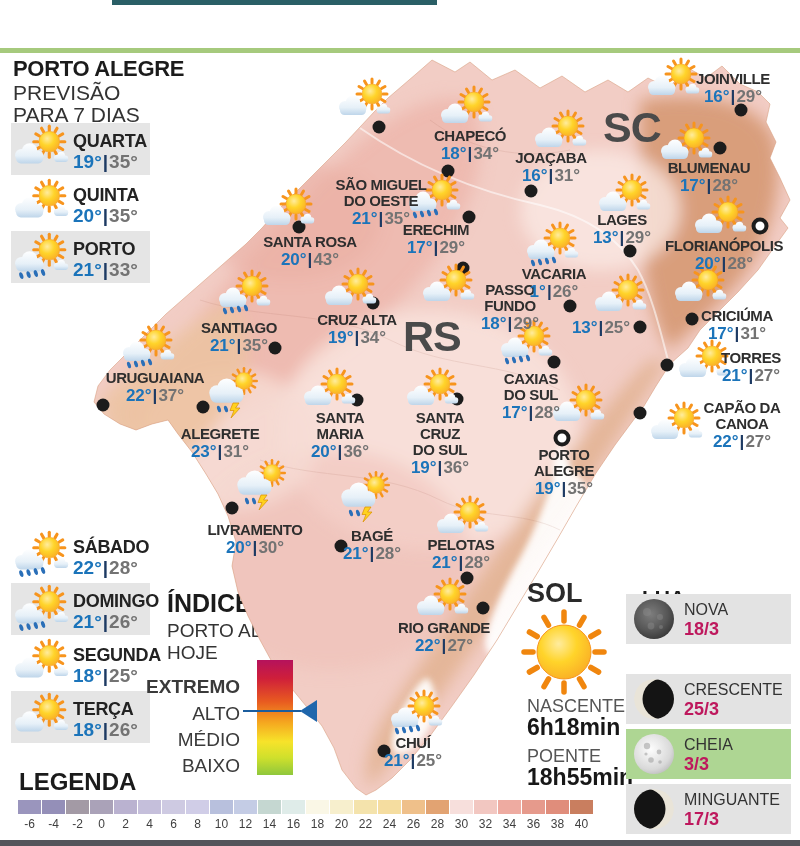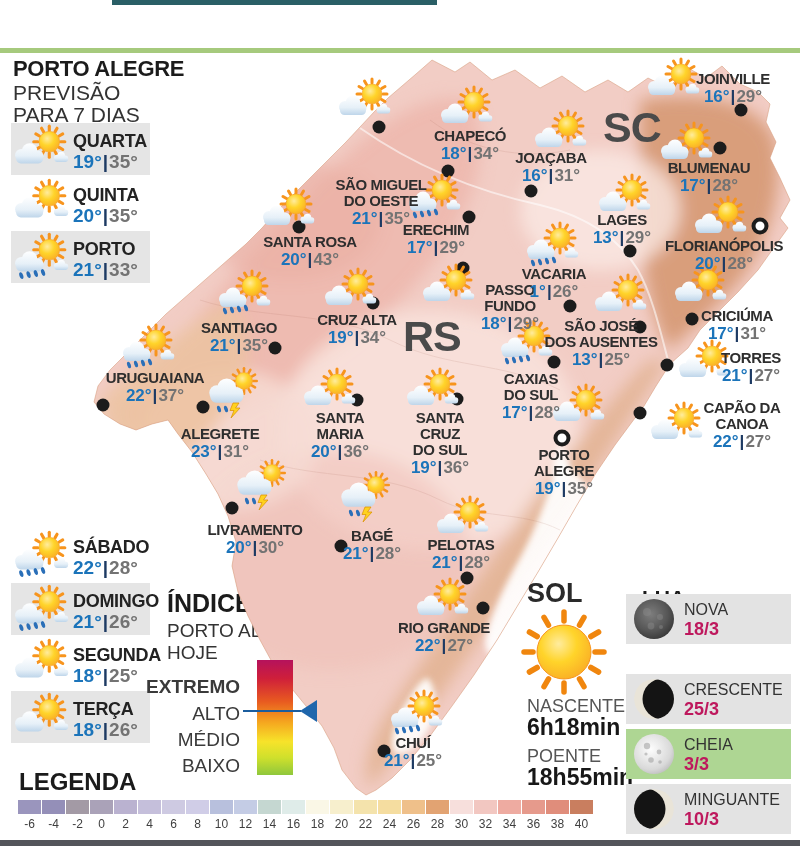--- a/index.html
+++ b/index.html
@@ -417,21 +417,20 @@
         <use href="#wicon-rain" xlink:href="#wicon-rain"></use>
       </svg>
       <div class="city" style="left: 554px; top: 266px;">
         <div class="city-name">VACARIA</div>
         <div class="city-temps"><span class="t-min">1°</span><span class="t-sep">|</span><span class="t-max">26°</span></div>
       </div>
       <svg class="map-icon" viewBox="0 0 56 48" style="overflow: visible; left: 592px; top: 274px;">
         <use href="#wicon-pc" xlink:href="#wicon-pc"></use>
       </svg>
       <div class="city" style="left: 601px; top: 318px;">
-        <div class="city-name">SÃO JOSÉ<br>DOS AUSENTES</div>
         <div class="city-temps"><span class="t-min">13°</span><span class="t-sep">|</span><span class="t-max">25°</span></div>
       </div>
       <svg class="map-icon" viewBox="0 0 56 48" style="overflow: visible; left: 216px; top: 270px;">
         <use href="#wicon-rain" xlink:href="#wicon-rain"></use>
       </svg>
       <div class="city" style="left: 239px; top: 320px;">
         <div class="city-name">SANTIAGO</div>
         <div class="city-temps"><span class="t-min">21°</span><span class="t-sep">|</span><span class="t-max">35°</span></div>
       </div>
       <svg class="map-icon" viewBox="0 0 56 48" style="overflow: visible; left: 322px; top: 268px;">
@@ -567,21 +566,21 @@
           <use href="#moon-cheia" xlink:href="#moon-cheia"></use>
         </svg>
         <div class="moon-name">CHEIA</div>
         <div class="moon-date">3/3</div>
       </div>
       <div class="moon-row" style="top: 784px;">
         <svg class="moon-svg" viewBox="0 0 42 42">
           <use href="#moon-minguante" xlink:href="#moon-minguante"></use>
         </svg>
         <div class="moon-name">MINGUANTE</div>
-        <div class="moon-date">10/3</div>
+        <div class="moon-date">17/3</div>
       </div>
     </div>
 
   <div class="abs legend-title">LEGENDA</div>
   <div class="abs legend-strip" id="legend-strip">
       <div class="legend-cell" style="background: rgb(154, 149, 189);"></div>
       <div class="legend-cell" style="background: rgb(148, 143, 184);"></div>
       <div class="legend-cell" style="background: rgb(163, 154, 165);"></div>
       <div class="legend-cell" style="background: rgb(170, 162, 184);"></div>
       <div class="legend-cell" style="background: rgb(186, 178, 208);"></div>

